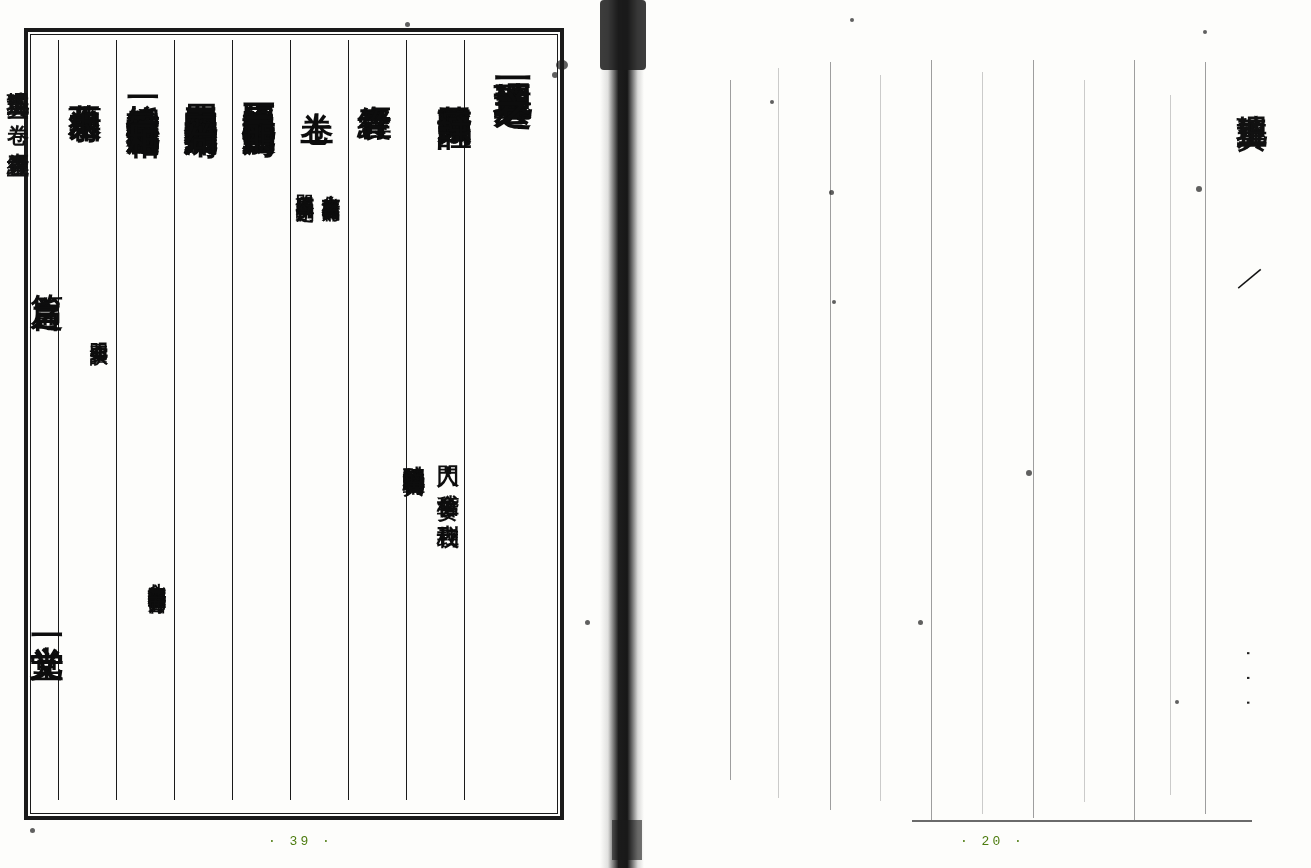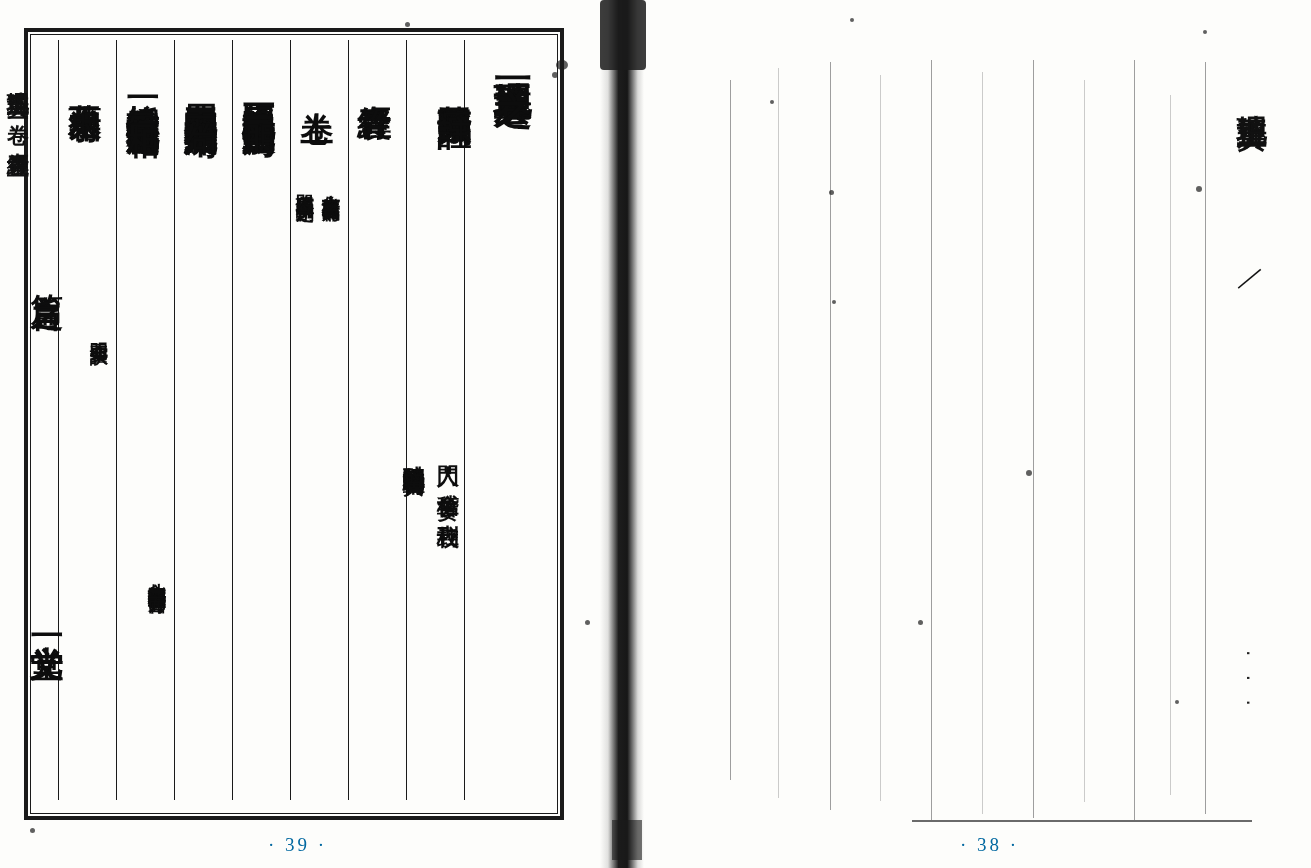--- a/index.html
+++ b/index.html
@@ -143,23 +143,23 @@
   }
   .size-title   { font-size: 38px; font-weight: bold; }
   .size-head    { font-size: 34px; font-weight: bold; }
   .size-body    { font-size: 33px; font-weight: bold; }
   .size-sub     { font-size: 22px; font-weight: bold; }
   .size-small   { font-size: 18px; font-weight: bold; }
 
   
   .folio {
     position: absolute;
-    font-family: Liberation Serif, serif;
-    font-size: 19px;
-    color: #0369a1;
+    font-family: Liberation Mono, monospace;
+    font-size: 13px;
+    color: #4d7c0f;
     letter-spacing: 3px;
   }
   #folio-left  { left: 268px; top: 834px; }
   #folio-right { left: 960px; top: 834px; }
 
   
   .margin-label {
     position: absolute;
     left: 2px;
     top: 46px;
@@ -241,21 +241,21 @@
     <div class="vcol size-body" style="right:462px; top:50px;">薄水火不相射</div>
     <div class="vcol size-small" style="right:456px; top:300px;">明元空要訣</div>
 
     <div class="vcol size-body" style="right:500px; top:590px;">一文光堂</div>
     <div class="vcol size-body" style="right:500px; top:240px;">篇之旨</div>
 
     <div class="margin-label" style="left:-20px;">地理辨正翼  卷一  青囊經上</div>
   </div>
 
   <div class="folio" id="folio-left">· 39 ·</div>
-  <div class="folio" id="folio-right">· 38 ·</div>
+  <div class="folio" id="folio-right">· 20 ·</div>
 
   <div class="speck" style="left:405px;  top:22px;  width:5px;  height:5px;"></div>
   <div class="speck" style="left:552px;  top:72px;  width:6px;  height:6px;"></div>
   <div class="speck" style="left:850px;  top:18px;  width:4px;  height:4px;"></div>
   <div class="speck" style="left:1203px; top:30px;  width:4px;  height:4px;"></div>
   <div class="speck" style="left:770px;  top:100px; width:4px;  height:4px;"></div>
   <div class="speck" style="left:829px;  top:190px; width:5px;  height:5px;"></div>
   <div class="speck" style="left:1196px; top:186px; width:6px;  height:6px;"></div>
   <div class="speck" style="left:832px;  top:300px; width:4px;  height:4px;"></div>
   <div class="speck" style="left:1026px; top:470px; width:6px;  height:6px;"></div>

